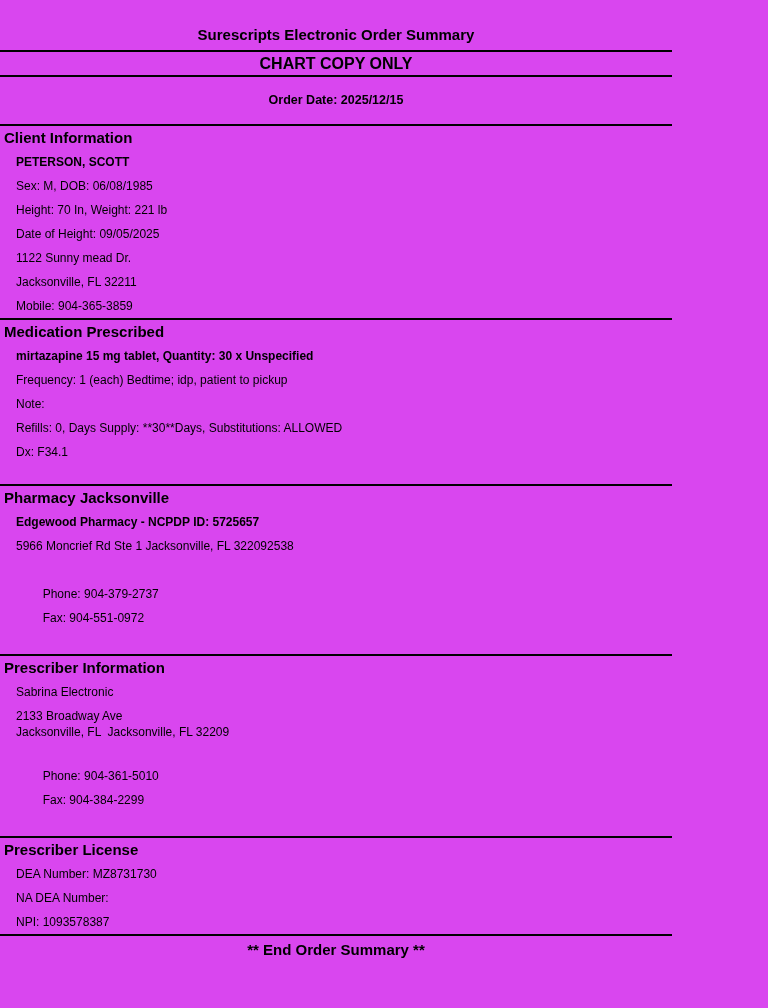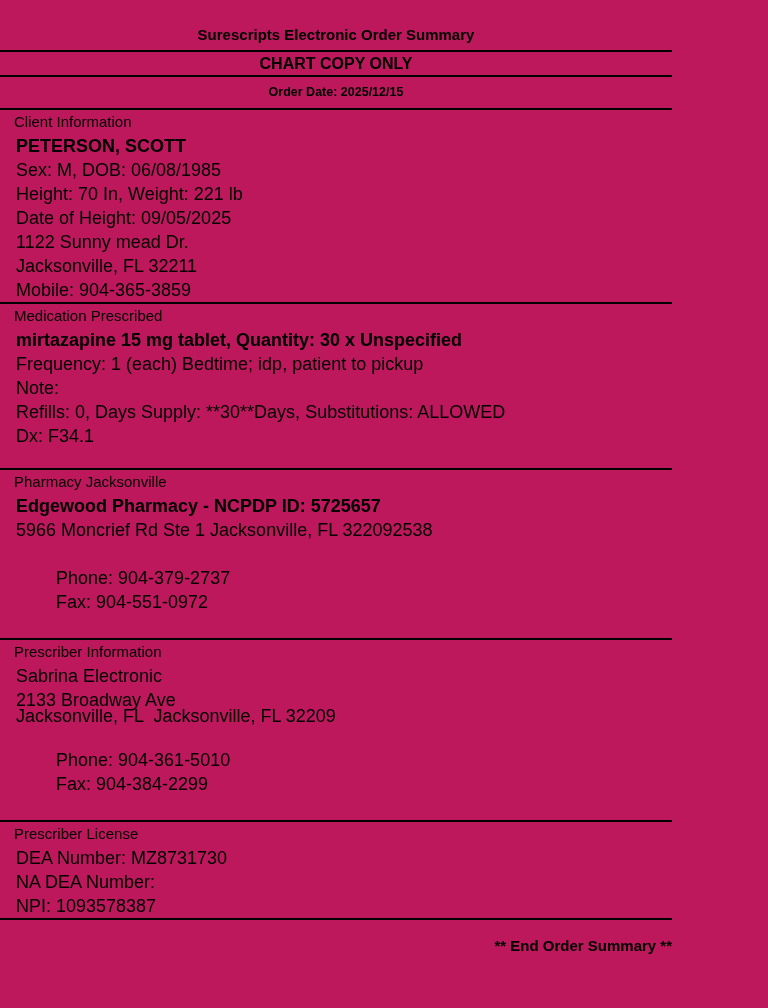--- a/index.html
+++ b/index.html
@@ -1,21 +1,21 @@
 <!DOCTYPE html>
 <html><head>
 <meta charset="utf-8">
 <style>
   * { margin: 0; padding: 0; box-sizing: border-box; }
   html, body { background: #ffffff; }
   .page {
     position: relative;
     width: 768px;
     height: 1008px;
-    background: #be185d;
+    background: #d946ef;
     color: #000000;
     font-family: "Liberation Sans", sans-serif;
     overflow: hidden;
   }
   .rule {
     width: 672px;
     height: 0;
     border-top: 2px solid #000000;
   }
   .doc-title {
@@ -33,52 +33,51 @@
     font-weight: bold;
     line-height: 19px;
     padding: 2px 16px;
     text-align: center;
   }
   .order-date {
     width: 672px;
     font-size: 12.5px;
     font-weight: bold;
     line-height: 15px;
-    padding: 8px 0;
+    padding: 16px 0;
     text-align: center;
   }
   .sec-h {
     font-size: 15px;
-    font-weight: normal;
+    font-weight: bold;
     line-height: 19px;
     margin-top: 2px;
     padding-left: 4px;
-    margin-left: 10px;
   }
   .sec-body {
     padding-left: 16px;
     margin-top: 3px;
-    font-size: 18px;
+    font-size: 12px;
   }
   .line {
     line-height: 24px;
     white-space: pre-wrap;
   }
   .b { font-weight: bold; }
   .tight { line-height: 15.5px; }
   .addr-block { margin-top: 5px; }
   .phone-fax .phone-col { display: inline-block; width: 277px; }
   .med-body { margin-bottom: 20px; }
   .footer-line {
     width: 672px;
-    margin-top: 16px;
+    margin-top: 4px;
     font-size: 15px;
     font-weight: bold;
     line-height: 19px;
-    text-align: right;
+    text-align: center;
   }
 </style>
 </head>
 <body>
 
 <div class="page">
 
   <div class="doc-title">Surescripts Electronic Order Summary</div>
 
   <div class="rule"></div>

